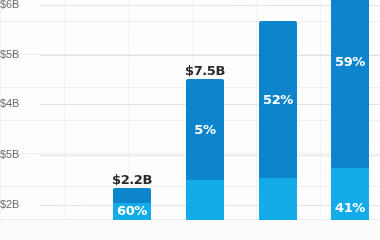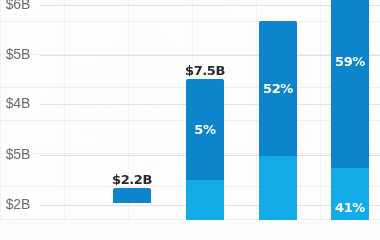--- a/index.html
+++ b/index.html
@@ -81,22 +81,22 @@
     right: 0;
     top: 0;
     height: 1px;
     background: #e2e2e2;
   }
   .y-tick-label {
     position: absolute;
     left: 0;
     top: -6px;
     width: 36px;
-    text-align: center;
-    font-size: 14px;
+    text-align: left;
+    font-size: 11px;
     line-height: 11px;
     color: #6d6d6d;
     letter-spacing: -0.1px;
     white-space: nowrap;
   }
 
   
   #bars-layer {
     position: absolute;
     inset: 0;
@@ -176,34 +176,37 @@
     </div>
   </div>
 
   <div id="bars-layer">
 
     <div class="bar-total-label" style="left:132px; top:173px;">$2.2B</div>
     <div class="bar" style="left:113px; width:38px; top:188px; bottom:0;">
       <div class="seg seg-top" style="height:15px;">
         <span class="seg-label"></span>
       </div>
+      <div class="seg seg-bottom" style="flex:1 1 auto;">
+        <span class="seg-label" style="position:absolute; top:1px;">60%</span>
+      </div>
     </div>
 
     <div class="bar-total-label" style="left:205px; top:64px;">$7.5B</div>
     <div class="bar" style="left:186px; width:38px; top:79px; bottom:0;">
       <div class="seg seg-top" style="height:101px;">
         <span class="seg-label">5%</span>
       </div>
       <div class="seg seg-bottom" style="flex:1 1 auto;">
         <span class="seg-label"></span>
       </div>
     </div>
 
     <div class="bar" style="left:259px; width:38px; top:21px; bottom:0;">
-      <div class="seg seg-top" style="height:135px;">
+      <div class="seg seg-top" style="height:157px;">
         <span class="seg-label">52%</span>
       </div>
       <div class="seg seg-bottom" style="flex:1 1 auto;">
         <span class="seg-label"></span>
       </div>
     </div>
 
     <div class="bar-total-label" style="left:350px; top:-40px;"></div>
     <div class="bar" style="left:331px; width:38px; top:-12px; bottom:0;">
       <div class="seg seg-top" style="height:180px;">

